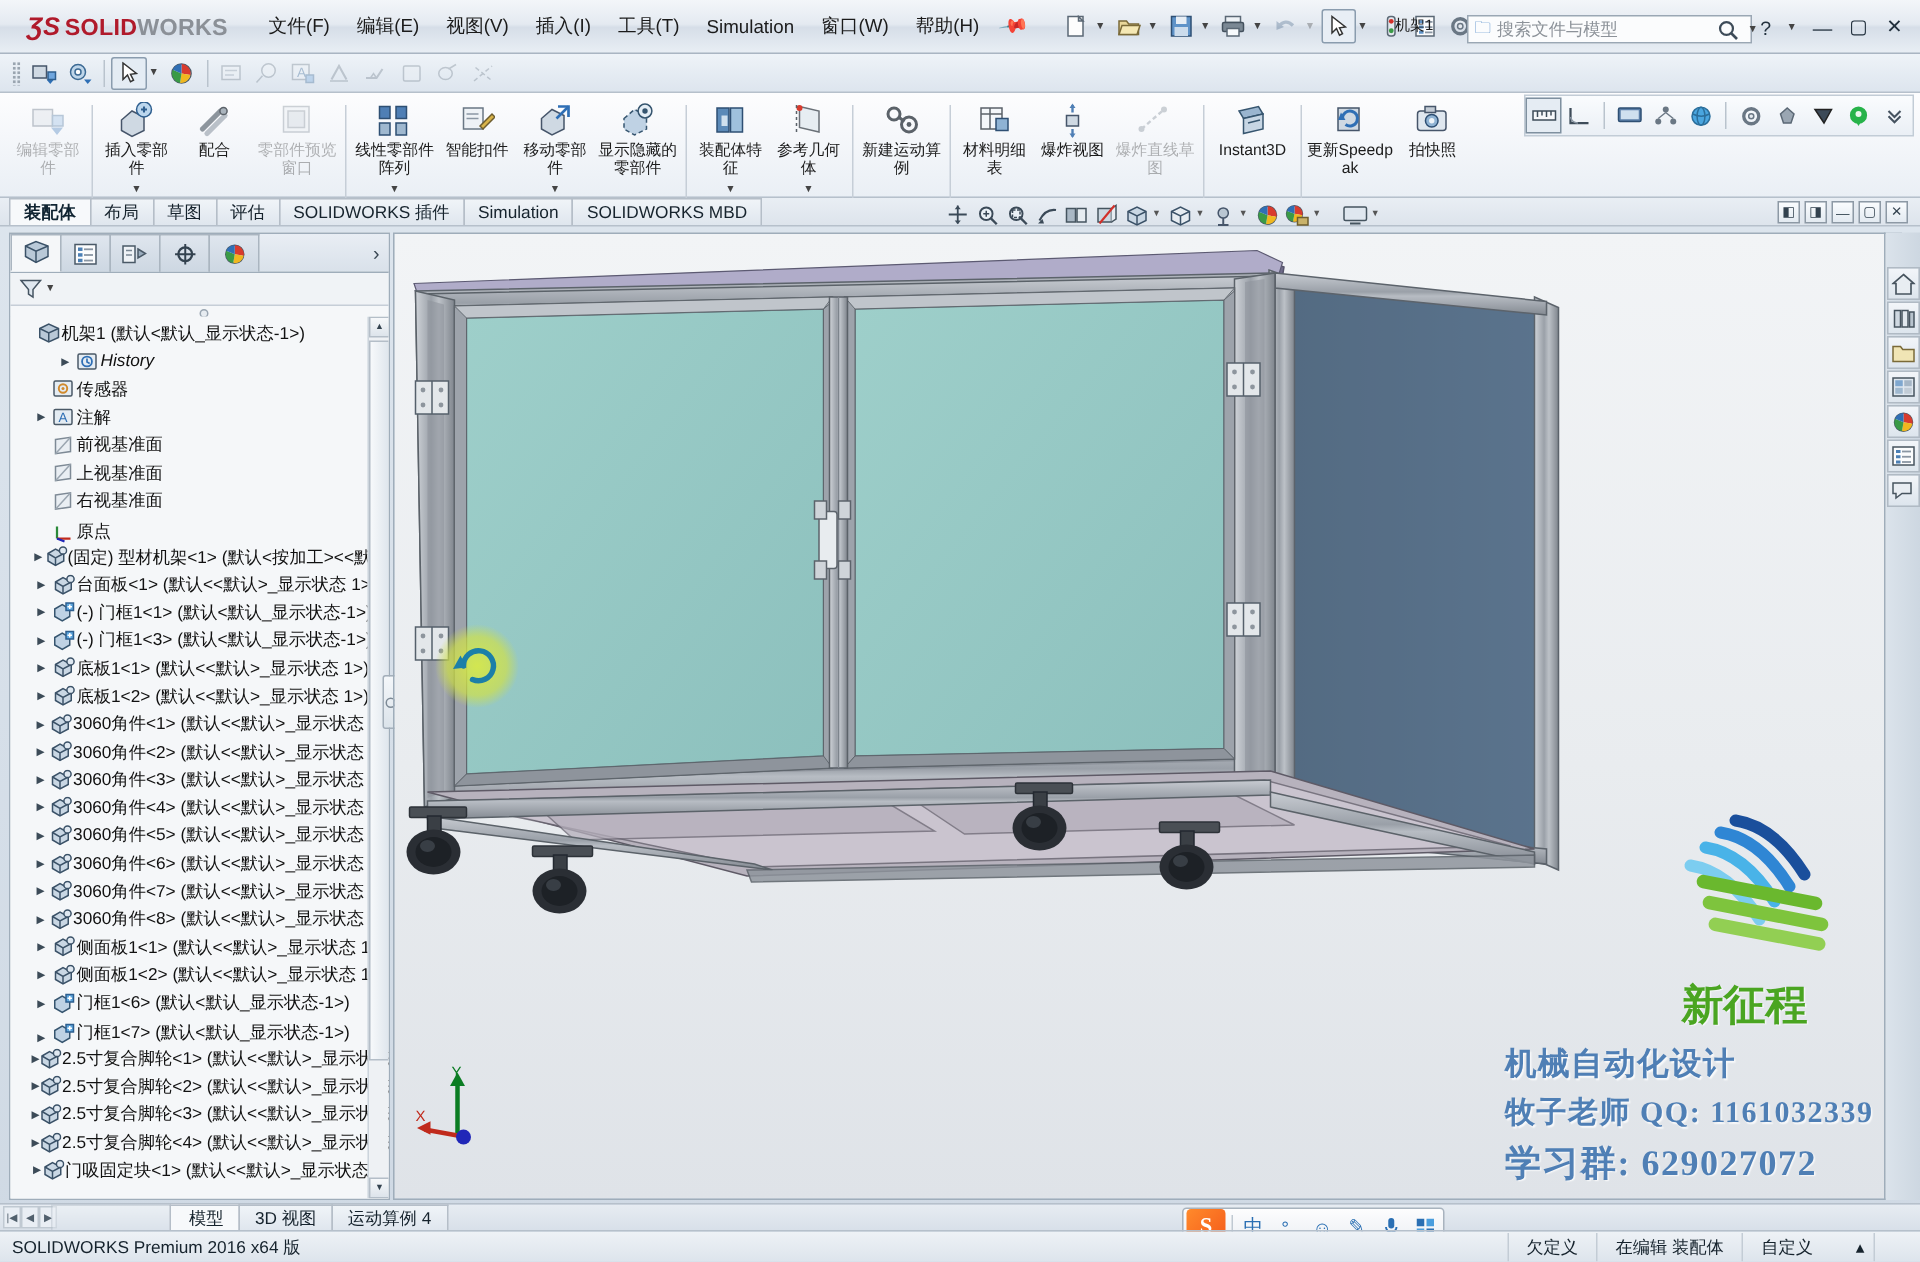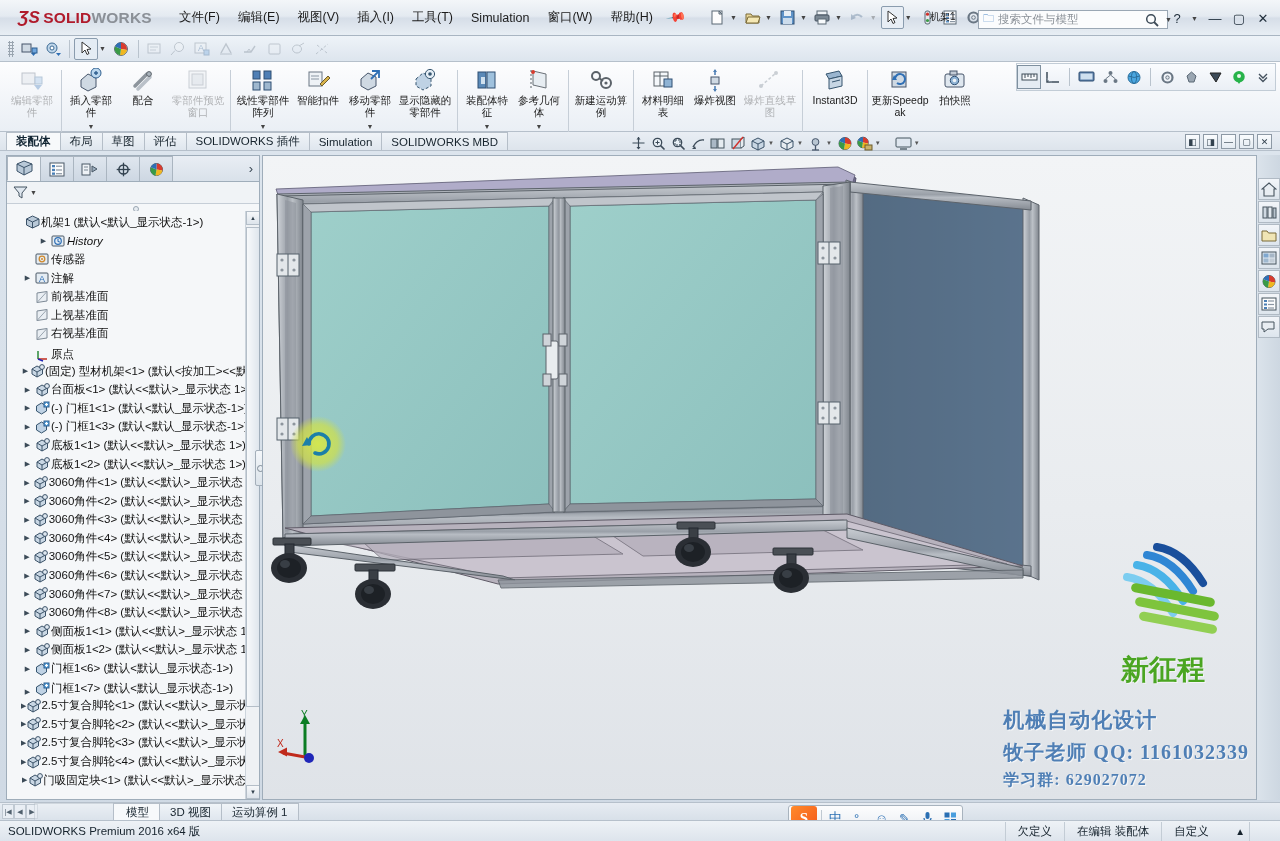--- a/index.html
+++ b/index.html
@@ -227,21 +227,21 @@
   .vp-watermark {
     position: absolute; right: 18px; bottom: 8px; text-align: left;
     pointer-events: none;
   }
   .wm-line {
     color: #4f7fb5; font-family: "Liberation Serif", serif; font-weight: bold;
     letter-spacing: 1px; text-shadow: 1px 1px 1px rgba(255,255,255,.8);
   }
   .wm1 { font-size: 21px; margin-bottom: 5px; }
   .wm2 { font-size: 20px; margin-bottom: 4px; }
-  .wm3 { font-size: 16px; }
+  .wm3 { font-size: 24px; }
   .logo-wrap { position: absolute; right: 20px; bottom: 110px; width: 130px; height: 150px; }
   .logo-text {
     position: absolute; bottom: 0; left: 4px; font-size: 28px; font-weight: bold;
     color: #4aa521; font-family: "Liberation Serif", serif;
     text-shadow: 1px 1px 0 rgba(255,255,255,.6);
   }
 
   
   .taskpane {
     position: absolute; right: 0; top: 155px; width: 24px; height: 645px;
@@ -1544,21 +1544,21 @@
   <div class="bottabs">
     <div class="bt-nav">
       <span>|◀</span>
       <span>◀</span>
       <span>▶</span>
     </div>
     <div id="bottom-tabs-list" style="display:flex;align-items:flex-end;">
         <div class="bottab ghost"></div>
         <div class="bottab sel">模型</div>
         <div class="bottab">3D 视图</div>
-        <div class="bottab">运动算例 1</div>
+        <div class="bottab">运动算例 4</div>
       </div>
   </div>
 
   <div class="ime">
     <div class="ime-logo">S</div>
     <div class="ime-sep"></div>
     <div class="ime-b">中</div>
     <div class="ime-b">°,</div>
     <div class="ime-b">☺</div>
     <div class="ime-b">✎</div>

